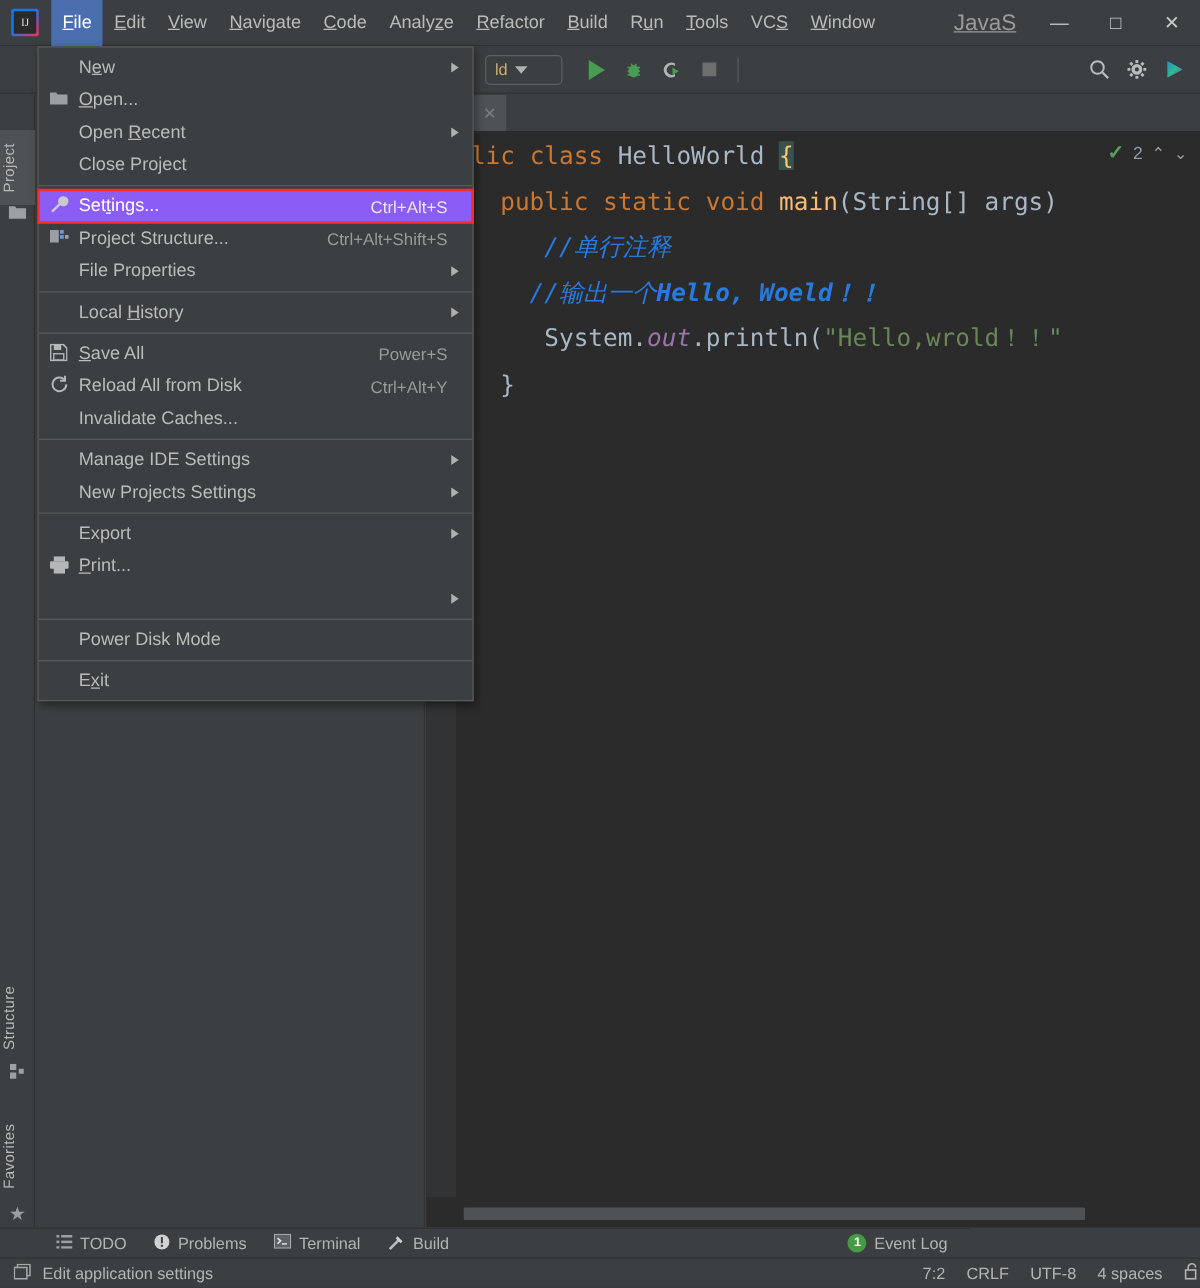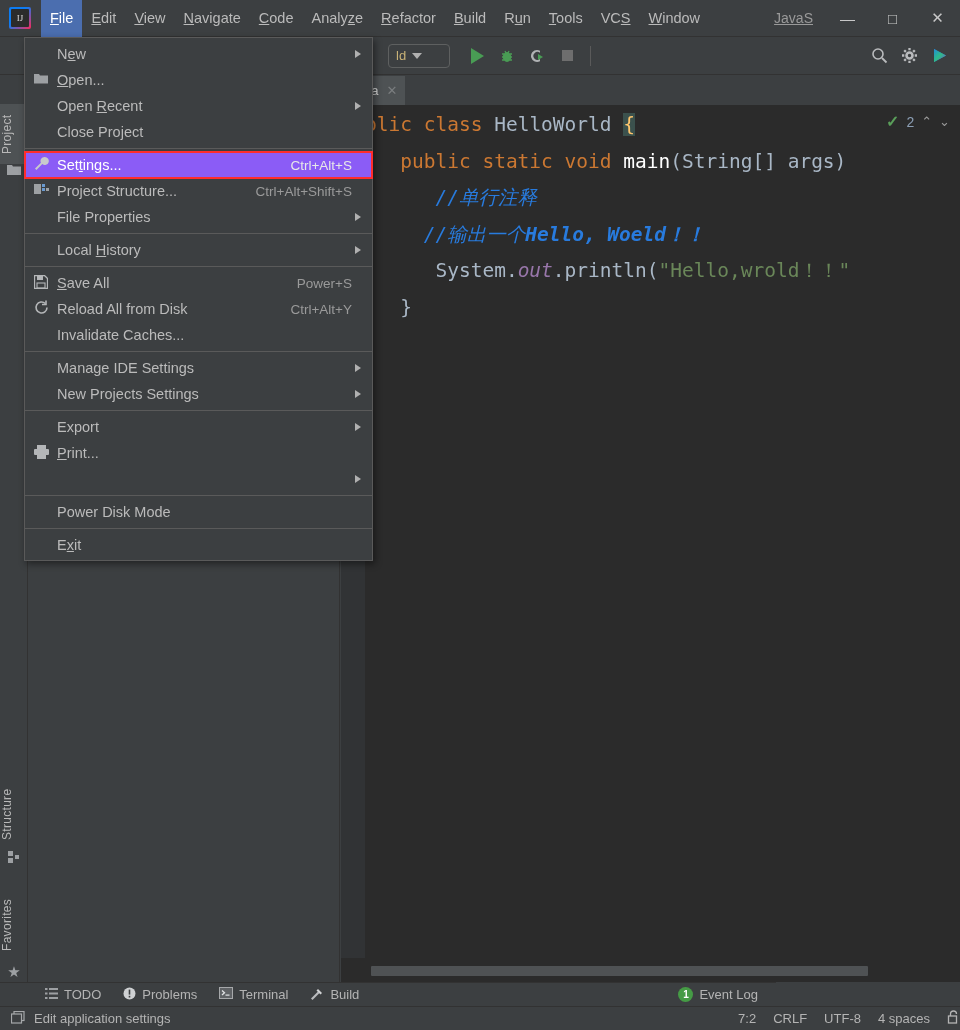--- a/index.html
+++ b/index.html
@@ -36,21 +36,21 @@
     border-radius: 1px;
   }
   .menu-item {
     padding: 0 9px; height: 37px; line-height: 37px;
     color: #bbbbbb; font-size: 14.5px; white-space: nowrap;
     cursor: default;
   }
   .menu-item u { text-decoration: underline; }
   .menu-item.active { background: #4b6eaf; color: #ffffff; }
   .menu-spacer { flex: 1; }
-  .win-label { color: #9a9a9a; font-size: 14px; padding: 0 12px; text-decoration: underline; }
+  .win-label { color: #9a9a9a; font-size: 18px; padding: 0 12px; text-decoration: underline; }
   .win-btn {
     width: 45px; height: 37px; display: flex; align-items: center;
     justify-content: center; color: #c8c8c8; font-size: 15px;
   }
 
   
   .toolbar {
     position: absolute; top: 37px; left: 0; width: 960px; height: 38px;
     background: #3c3f41; display: flex; align-items: center;
     border-bottom: 1px solid #323232;
@@ -117,21 +117,21 @@
     background: #2b2b2b;
     font-family: "DejaVu Sans Mono", monospace;
     font-size: 19.5px; line-height: 36.5px;
     white-space: pre; overflow: hidden;
     padding-top: 2px;
   }
   .kw   { color: #cc7832; }
   .cls  { color: #a9b7c6; }
   .brace{ color: #a9b7c6; }
   .hl-brace { color: #ffc66d; background: #3b514d; }
-  .meth { color: #ffffff; }
+  .meth { color: #fdba74; }
   .cmt  { color: #287bde; font-style: italic; }
   .cmtb { color: #287bde; font-style: italic; font-weight: bold; }
   .str  { color: #6a8759; }
   .fld  { color: #9876aa; font-style: italic; }
 
   .inspect {
     position: absolute; top: 36px; right: 10px;
     display: flex; align-items: center; gap: 7px;
     font-family: "Liberation Sans", sans-serif;
   }
@@ -164,21 +164,21 @@
   .statusbar {
     position: absolute; left: 0; bottom: 0; width: 960px; height: 24px;
     background: #3c3f41; border-top: 1px solid #323232;
     display: flex; align-items: center; font-size: 13px; color: #b4b4b4;
   }
   .sb-left { display: flex; align-items: center; gap: 9px; padding-left: 11px; }
   .sb-right { margin-left: auto; display: flex; align-items: center; gap: 17px; }
 
   
   .dropdown {
-    position: absolute; top: 37px; left: 24px; width: 349px;
+    position: absolute; top: 37px; left: 30px; width: 349px;
     background: #3c3f41;
     border: 1px solid #5a5a5a;
     box-shadow: 2px 3px 7px rgba(0,0,0,.45);
     padding: 3px 0 2px 0;
     z-index: 50;
   }
   .mi {
     position: relative; height: 26px; display: flex; align-items: center;
     color: #bbbbbb; font-size: 14.5px; cursor: default;
   }

